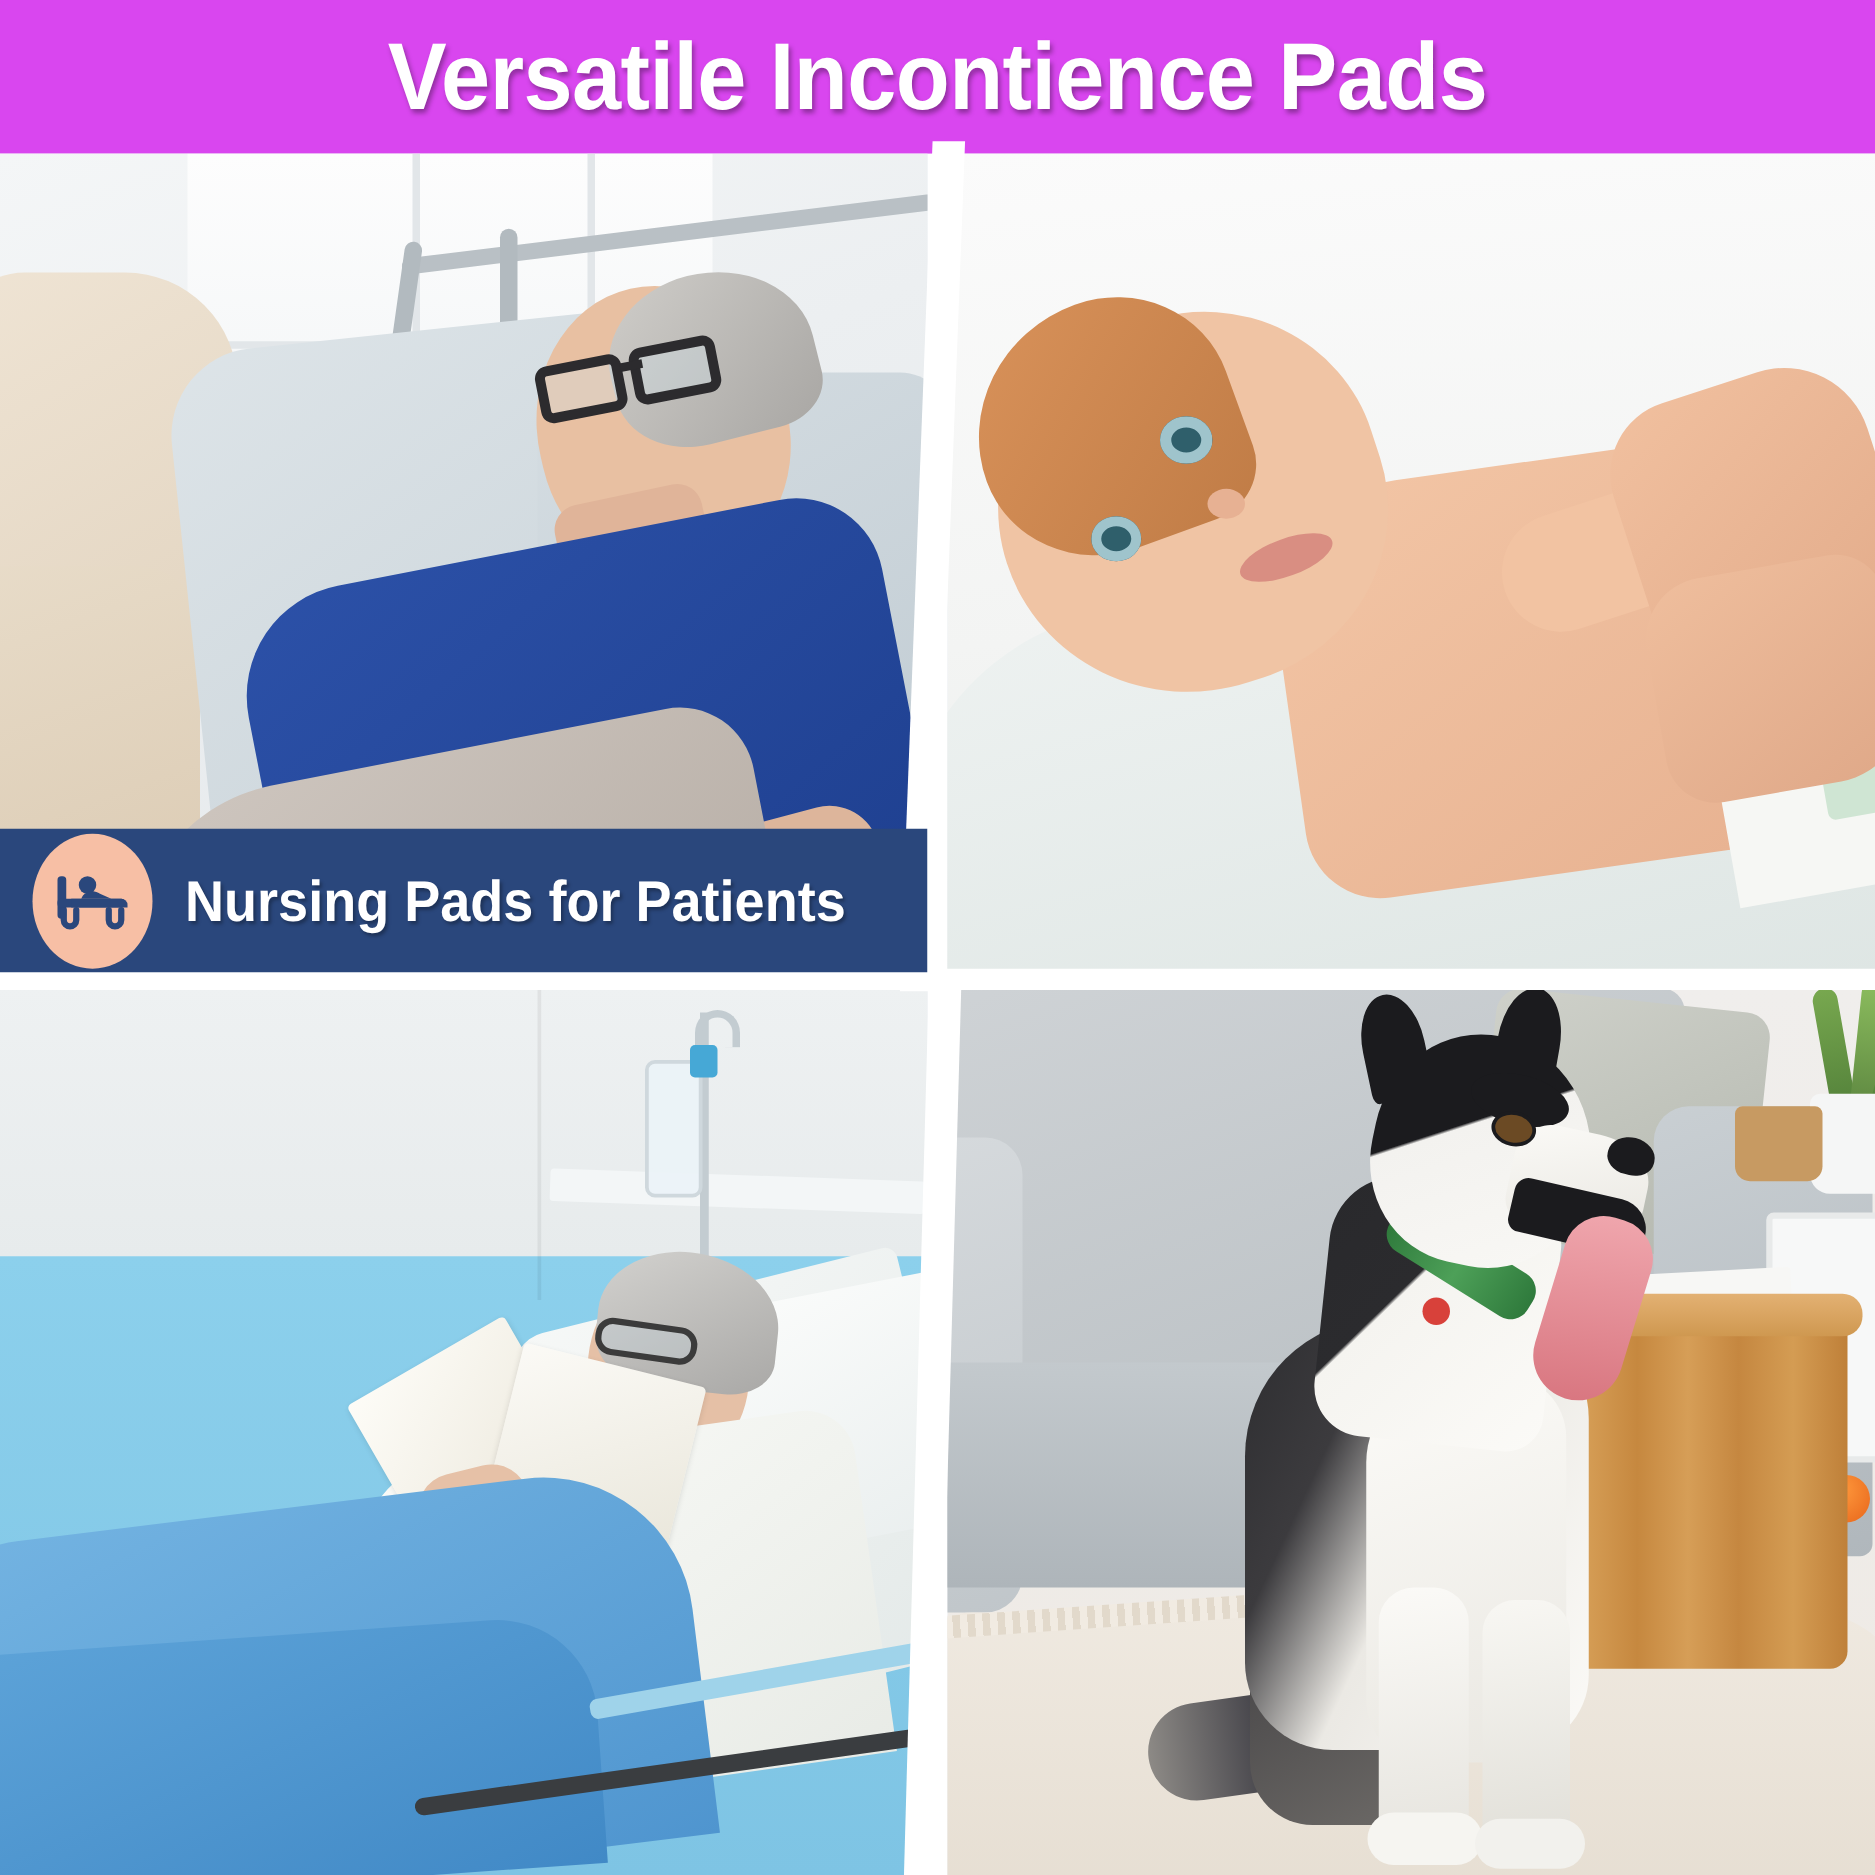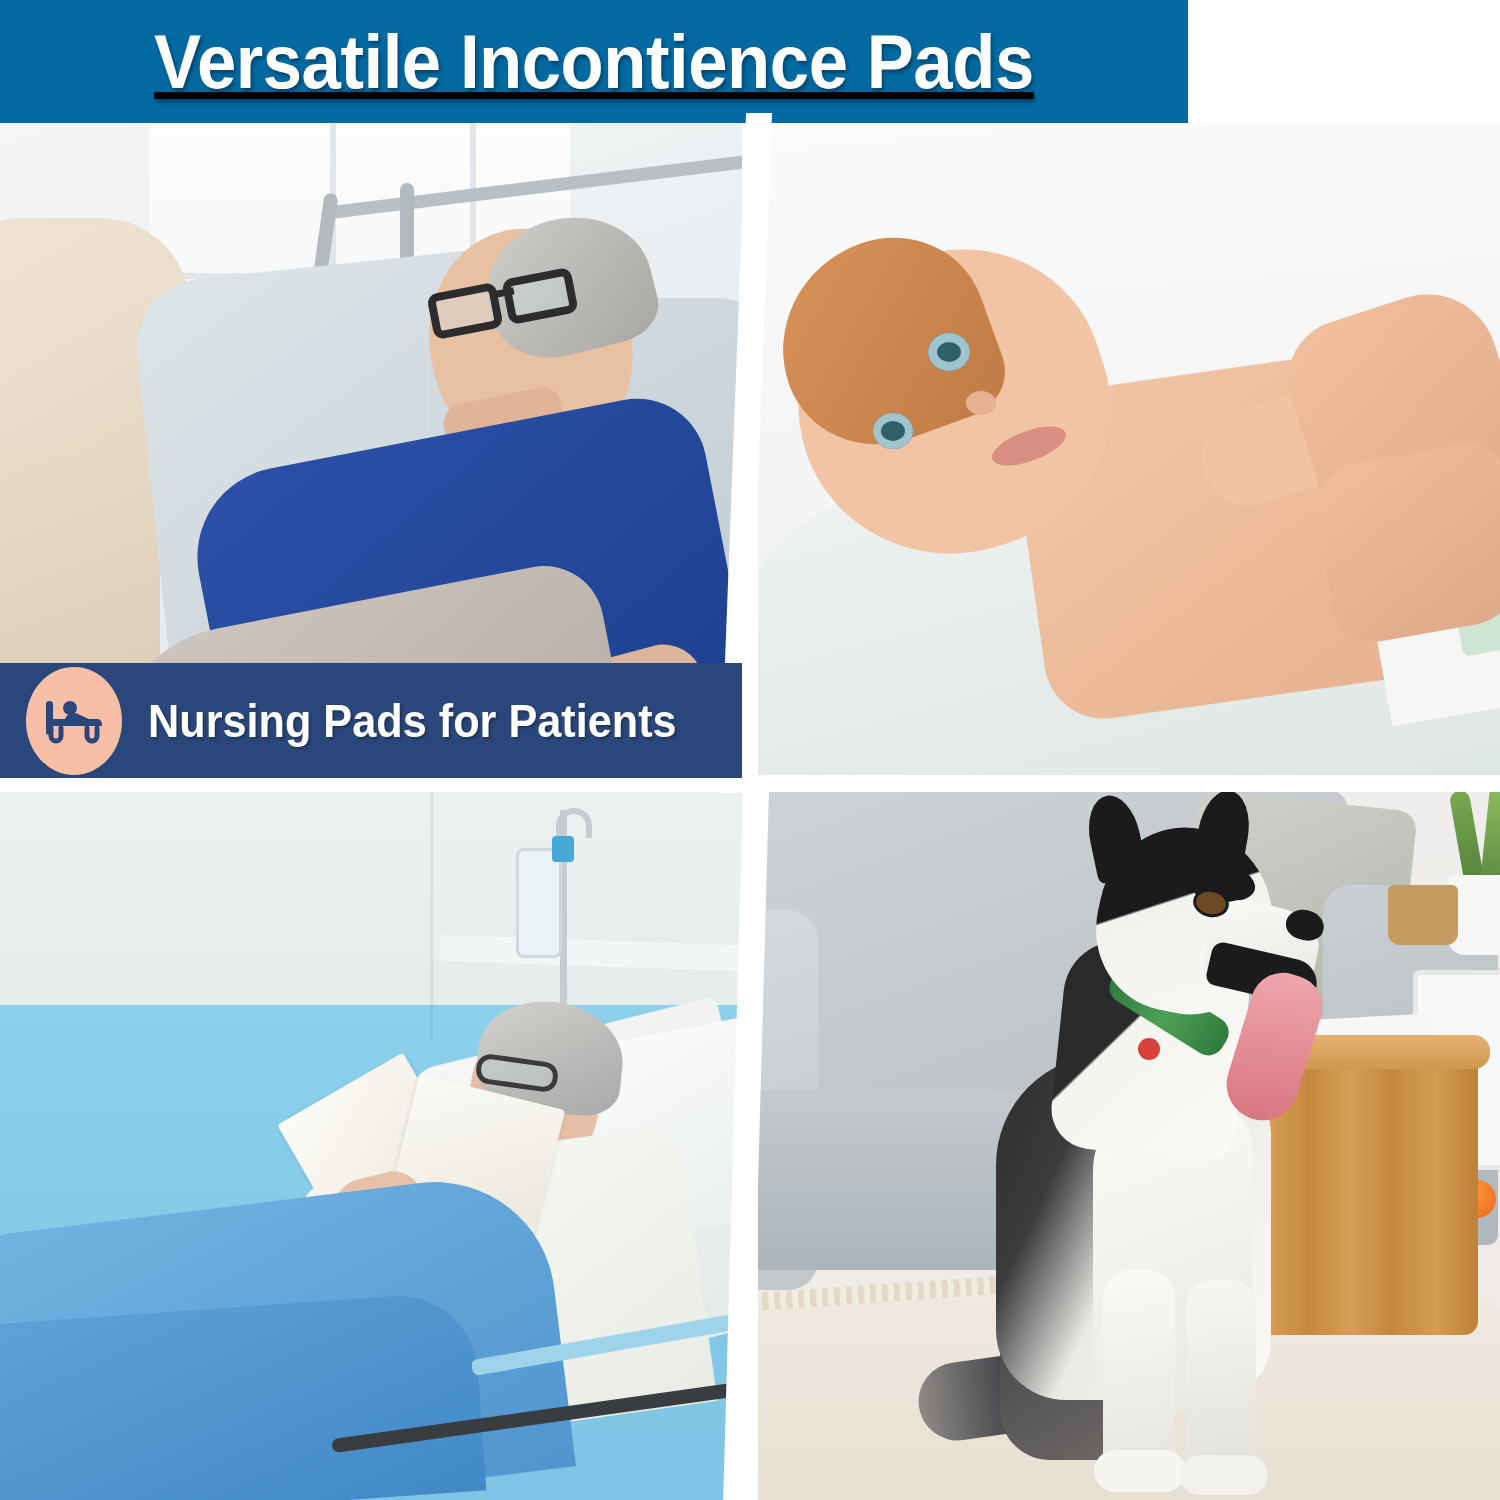--- a/index.html
+++ b/index.html
@@ -7,23 +7,23 @@
   body {
     background:#ffffff;
     font-family:"Liberation Sans", sans-serif;
     overflow:hidden;
   }
 
   #page { position:relative; width:1500px; height:1500px; background:#ffffff; overflow:hidden; }
 
   
   .title-bar{
-    position:absolute; left:0; top:0; width:1188px; height:123px;
-    background:#0369a1;
-    display:flex; align-items:center; justify-content:center;text-decoration:underline;
+    position:absolute; left:0; top:0; width:1500px; height:123px;
+    background:#d946ef;
+    display:flex; align-items:center; justify-content:center;
   }
   .title-text{
     color:#ffffff;
     font-size:76px;
     font-weight:bold;
     letter-spacing:-0.5px;
     transform:scaleX(0.93);
     text-shadow:2px 3px 4px rgba(0,0,0,0.35);
     white-space:nowrap;
   }

